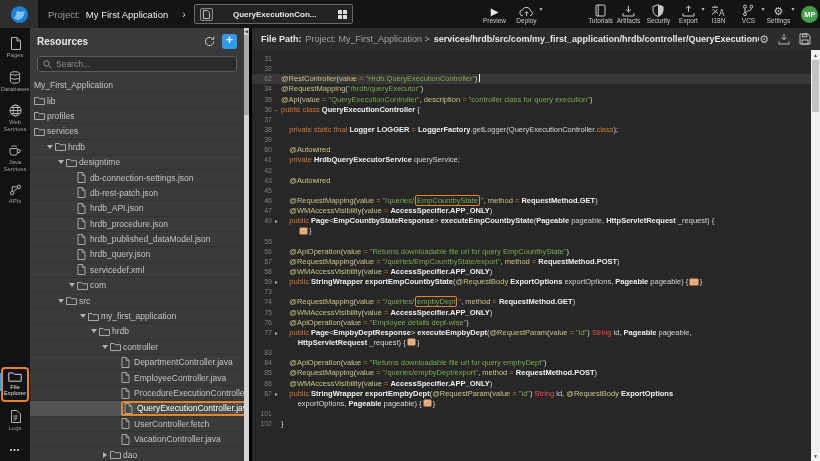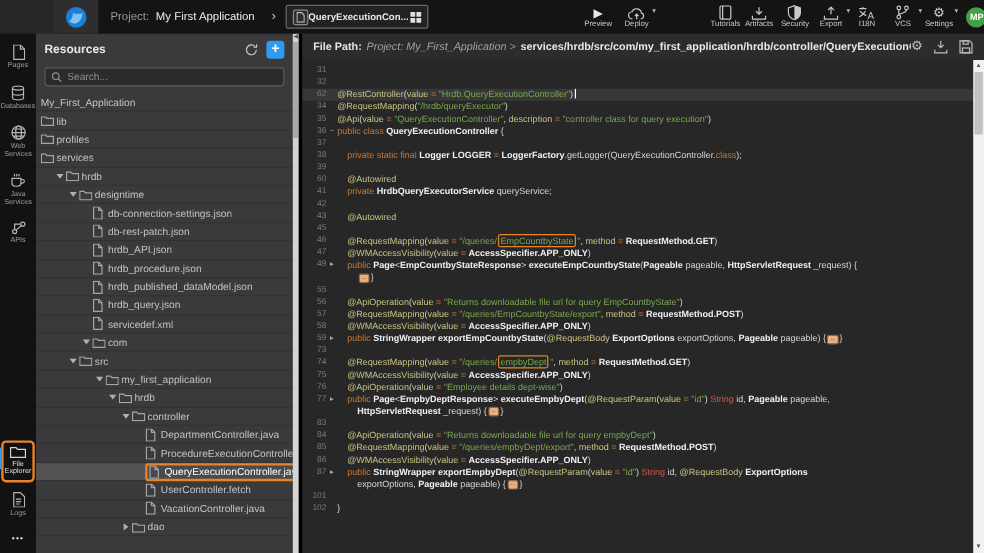--- a/index.html
+++ b/index.html
@@ -1,27 +1,27 @@
 <!DOCTYPE html>
 <html><head>
 <meta charset="utf-8">
 <style>
   * { margin:0; padding:0; box-sizing:border-box; }
   html,body { background:#000; }
   body { font-family:"Liberation Sans", sans-serif; }
   #app { position:relative; width:820px; height:461px; overflow:hidden; background:#272727; display:flex; flex-direction:column; }
 
   
-  .topbar { height:28px; background:#141414; display:flex; align-items:center; flex:none; position:relative;margin-left:44px; }
+  .topbar { height:28px; background:#141414; display:flex; align-items:center; flex:none; position:relative; }
   .logo-tile { width:38px; height:28px; background:#2e2e2e; display:flex; align-items:center; justify-content:center; flex:none; }
   .proj { margin-left:10px; font-size:9.5px; white-space:nowrap; }
   .proj .plabel { color:#9a9a9a; }
   .proj .pname { color:#ededed; margin-left:3px; }
   .bc-chev { color:#c9c9c9; font-size:11px; margin:0 8px 0 14px; }
-  .tab { display:flex; align-items:center; gap:0; border:1px solid #6a6a6a; border-radius:2px; background:#222; height:20px; padding:0 5px; }
+  .tab { display:flex; align-items:center; gap:20px; border:1px solid #6a6a6a; border-radius:2px; background:#222; height:20px; padding:0 5px; }
   .tab-fileico { width:13px; height:13px; border:1px solid #8a8a8a; border-radius:2px; display:flex; align-items:center; justify-content:center; background:#2e2e2e; }
   .tab-label { font-size:8px; font-weight:bold; color:#e8e8e8; max-width:86px; overflow:hidden; white-space:nowrap; }
   .grid-ico { display:inline-grid; grid-template-columns:4px 4px; grid-auto-rows:4px; gap:1px; margin-left:2px; }
   .grid-ico i { background:#e0e0e0; border-radius:0.5px; }
   .tb-item { display:flex; flex-direction:column; align-items:center; justify-content:center; gap:1px; min-width:26px; height:28px; position:relative; cursor:pointer; }
   .tb-item .ico { height:13px; display:flex; align-items:flex-end; justify-content:center; color:#cdcdcd; }
   .tb-item .lbl { font-size:6.5px; color:#c9c9c9; white-space:nowrap; line-height:6.5px; }
   .tb-chev { position:absolute; right:-3px; top:5px; font-size:6px; color:#b5b5b5; }
   .play-glyph { font-size:10px; line-height:11px; color:#e8e8e8; }
   .gear-glyph { font-size:11px; line-height:12px; color:#c9c9c9; }
@@ -66,21 +66,21 @@
   
   .tree-scroll { width:5px; background:#d4d4d4; flex:none; display:flex; flex-direction:column; align-items:center; }
   .tree-scroll .chandle { color:#555; font-size:5px; line-height:7px; }
   .tree-scroll .thumb { width:5px; height:80px; background:#a9a9a9; }
   .vgap { width:3px; background:#000; flex:none; }
 
   
   .editor { flex:1; display:flex; flex-direction:column; min-width:0; }
   .ed-head { height:22px; background:#2c2c2c; display:flex; align-items:center; padding:0 9px; flex:none; font-size:9px; white-space:nowrap; }
   .fp-label { color:#e6e6e6; font-weight:bold; }
-  .fp-proj { color:#a0a0a0; margin-left:4px;font-style:italic; }
+  .fp-proj { color:#a0a0a0; margin-left:4px; }
   .fp-path { color:#e8e8e8; font-weight:bold; margin-left:4px; overflow:hidden; max-width:400px; }
   .ed-head-icons { margin-left:auto; display:flex; align-items:center; gap:9px; }
   .ed-body { flex:1; display:flex; min-height:0; }
   #code { flex:1; background:#272727; padding-top:4px; overflow:hidden; font-family:Liberation Sans, sans-serif; font-size:7.5px; }
   .crow { display:flex; height:10.15px; line-height:10.15px; }
   .crow.cur { background:#373737; }
   .gut { width:20px; flex:none; text-align:right; color:#7d7d7d; font-size:7px; }
   .fm { width:9px; flex:none; text-align:center; color:#a8a8a8; font-size:6px; }
   .ctext { white-space:pre; }
   .tk-k { color:#cc7832; }
@@ -527,20 +527,31 @@
           </div>
           <div class="trow">
             <span class="tind" style="width:81px"></span>
             <span class="arrsp"></span>
             <span class="ticon">
               <svg width="9" height="11" viewBox="0 0 9 11">
                 <path d="M1 0.5h4.2l2.8 2.8v7.2H1z" fill="none" stroke="#a6a6a6"></path>
                 <path d="M5.2 0.5v2.8H8" fill="none" stroke="#a6a6a6"></path>
               </svg>
             </span>
+            <span class="tlabel">EmployeeController.java</span>
+          </div>
+          <div class="trow">
+            <span class="tind" style="width:81px"></span>
+            <span class="arrsp"></span>
+            <span class="ticon">
+              <svg width="9" height="11" viewBox="0 0 9 11">
+                <path d="M1 0.5h4.2l2.8 2.8v7.2H1z" fill="none" stroke="#a6a6a6"></path>
+                <path d="M5.2 0.5v2.8H8" fill="none" stroke="#a6a6a6"></path>
+              </svg>
+            </span>
             <span class="tlabel">ProcedureExecutionController.java</span>
           </div>
           <div class="trow sel">
             <span class="tind" style="width:81px"></span>
             <span class="arrsp"></span>
             <span class="selbox">
               <span class="ticon">
                 <svg width="9" height="11" viewBox="0 0 9 11">
                   <path d="M1 0.5h4.2l2.8 2.8v7.2H1z" fill="none" stroke="#a6a6a6"></path>
                   <path d="M5.2 0.5v2.8H8" fill="none" stroke="#a6a6a6"></path>

